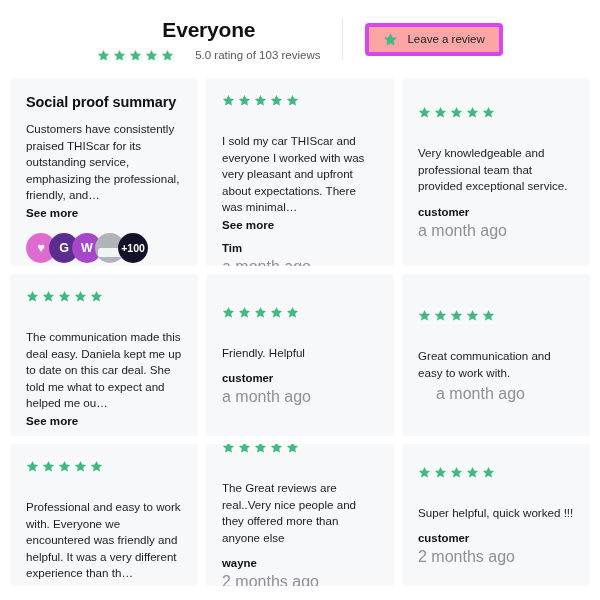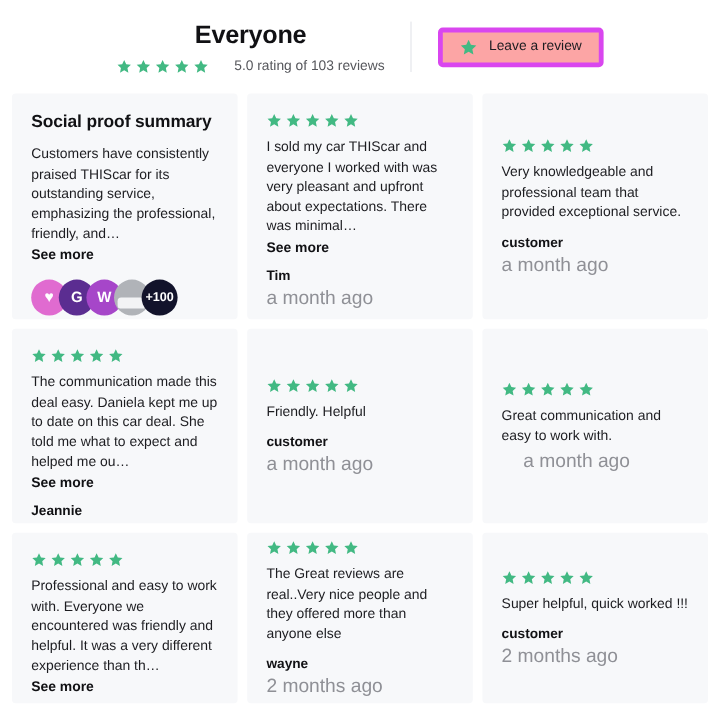--- a/index.html
+++ b/index.html
@@ -143,20 +143,21 @@
   }
   .avatar.count { font-size: 10.5px; margin-right: 0; }
   .heart { font-size: 13px; line-height: 1; }
 
   
   .review-stars { margin-bottom: 8px; }
   .review-text {
     font-size: 11.6px;
     line-height: 16.5px;
     color: #1c1c20;
+    margin-top: 18px;
   }
   .review-author {
     font-size: 11.4px;
     font-weight: bold;
     color: #111114;
     margin-top: 11px;
   }
   .review-date {
     font-size: 16px;
     color: #8f9096;

